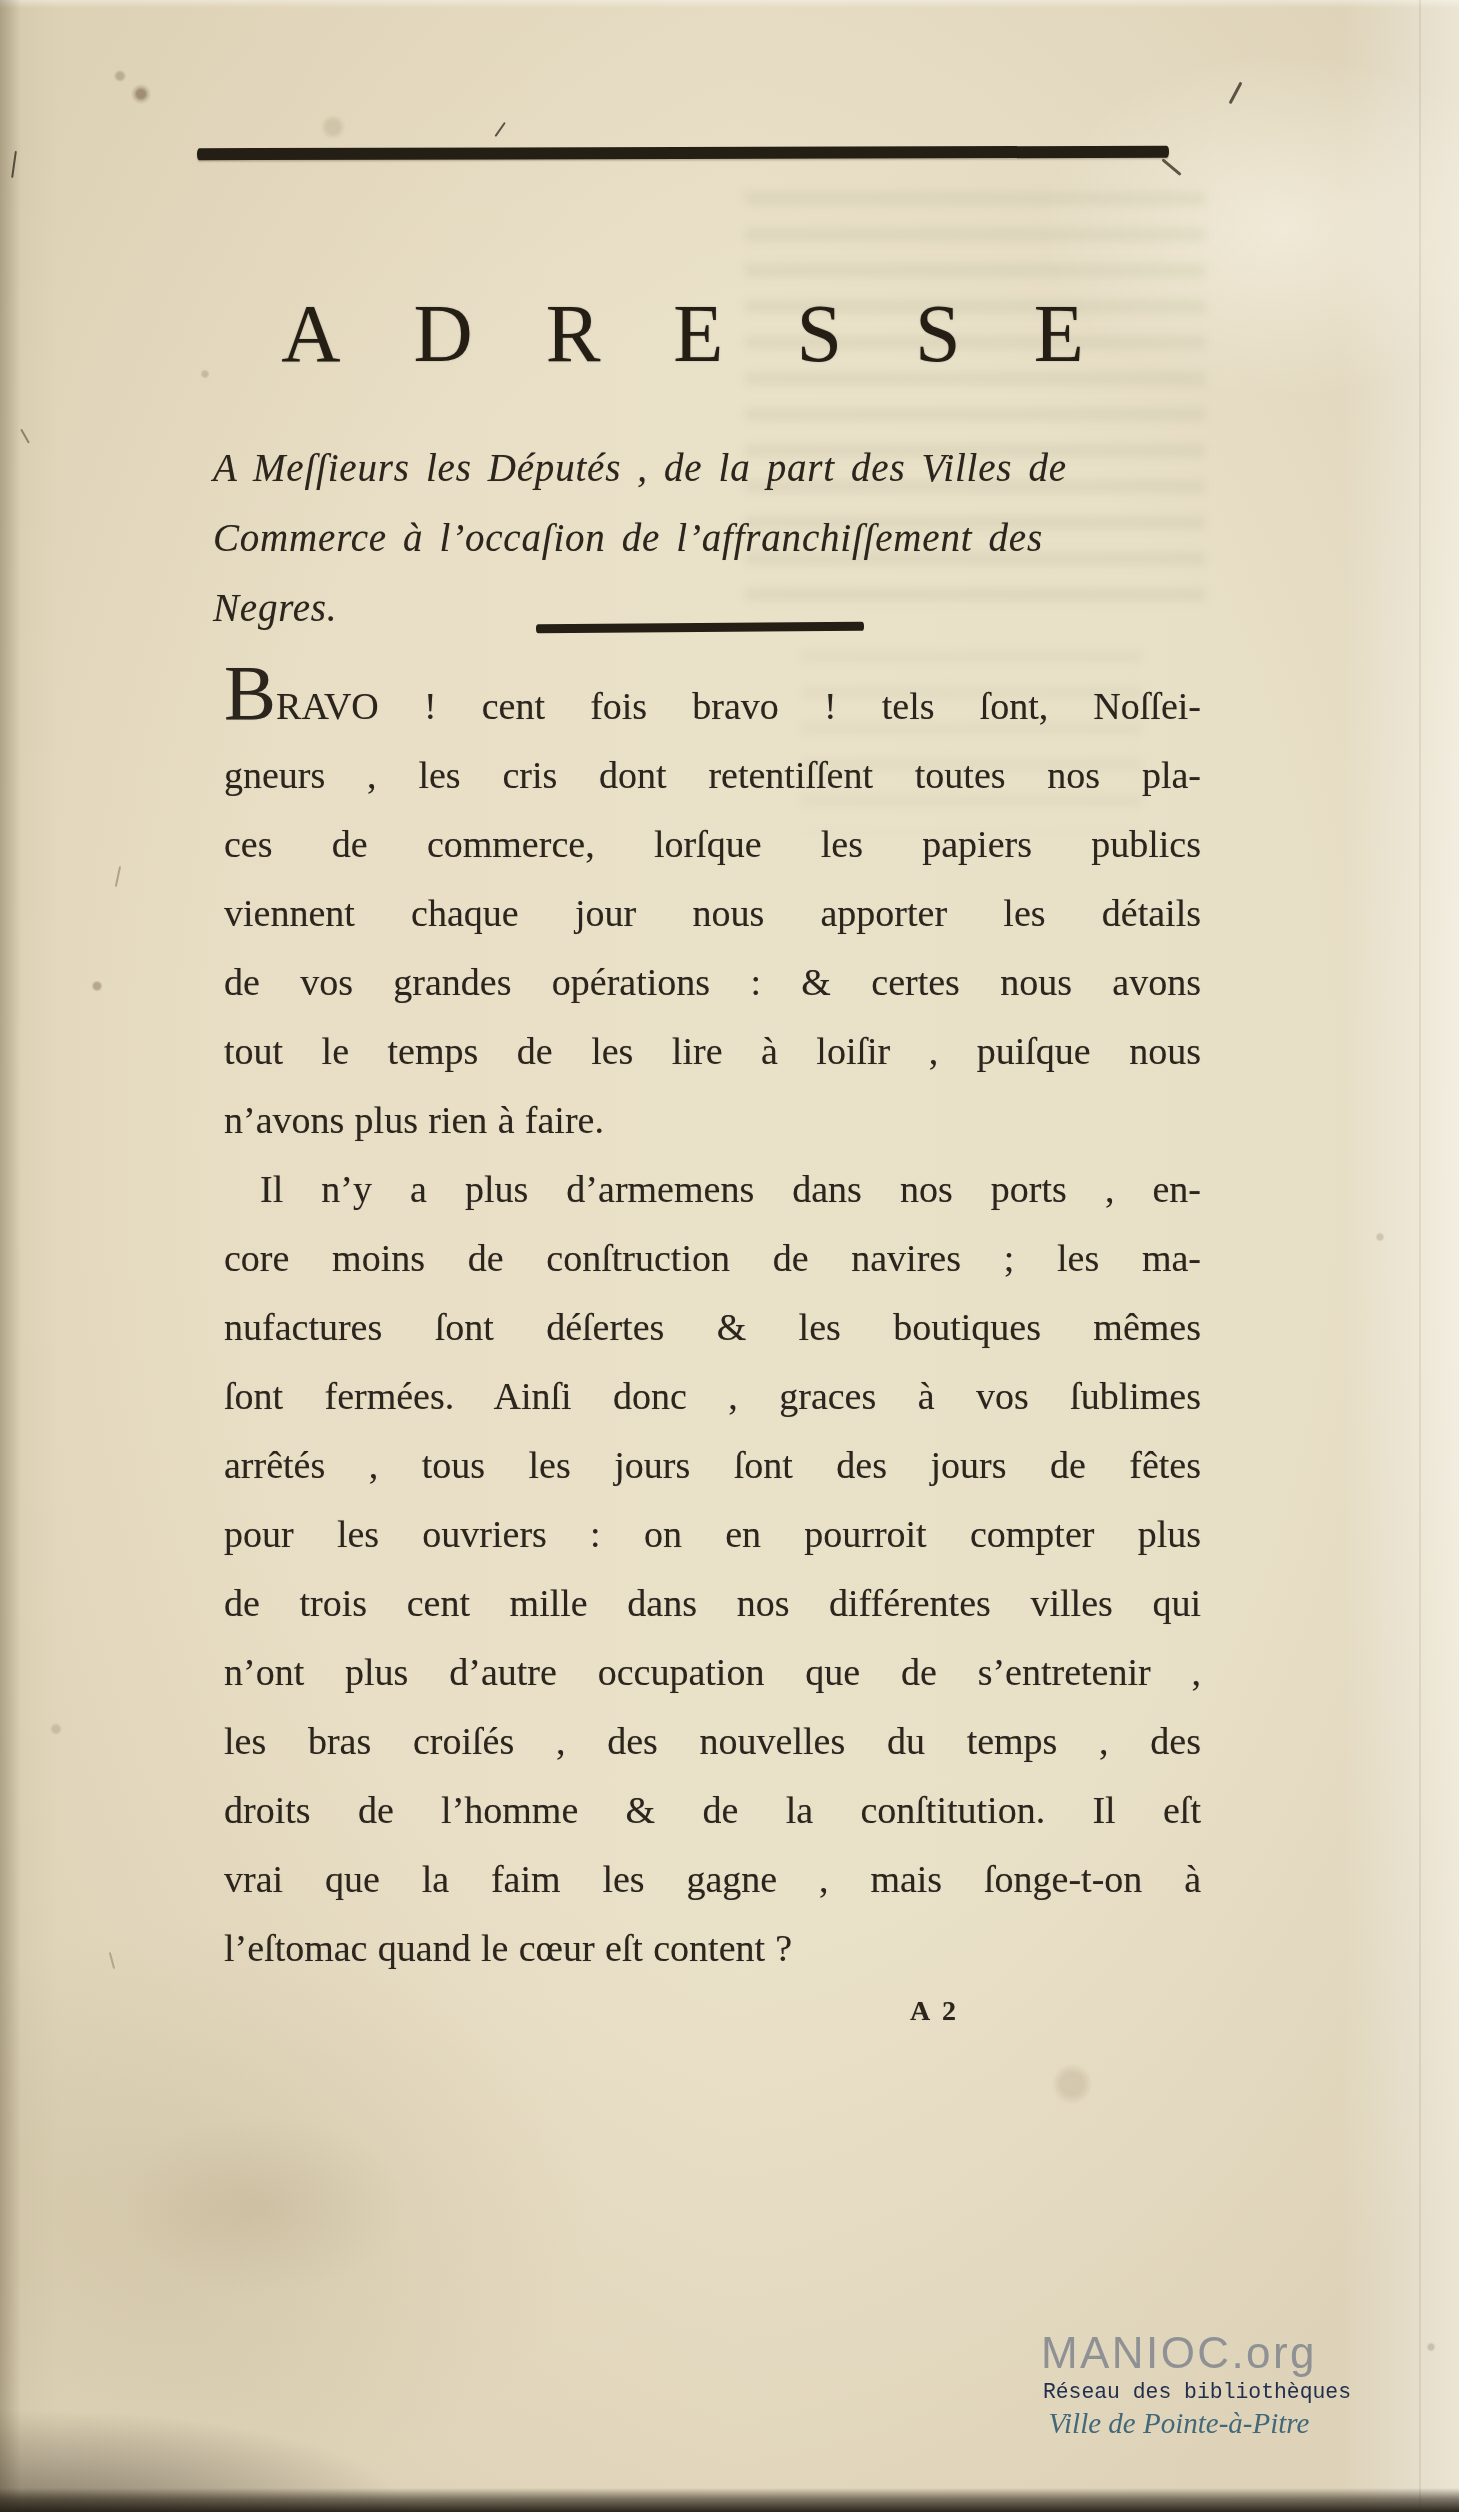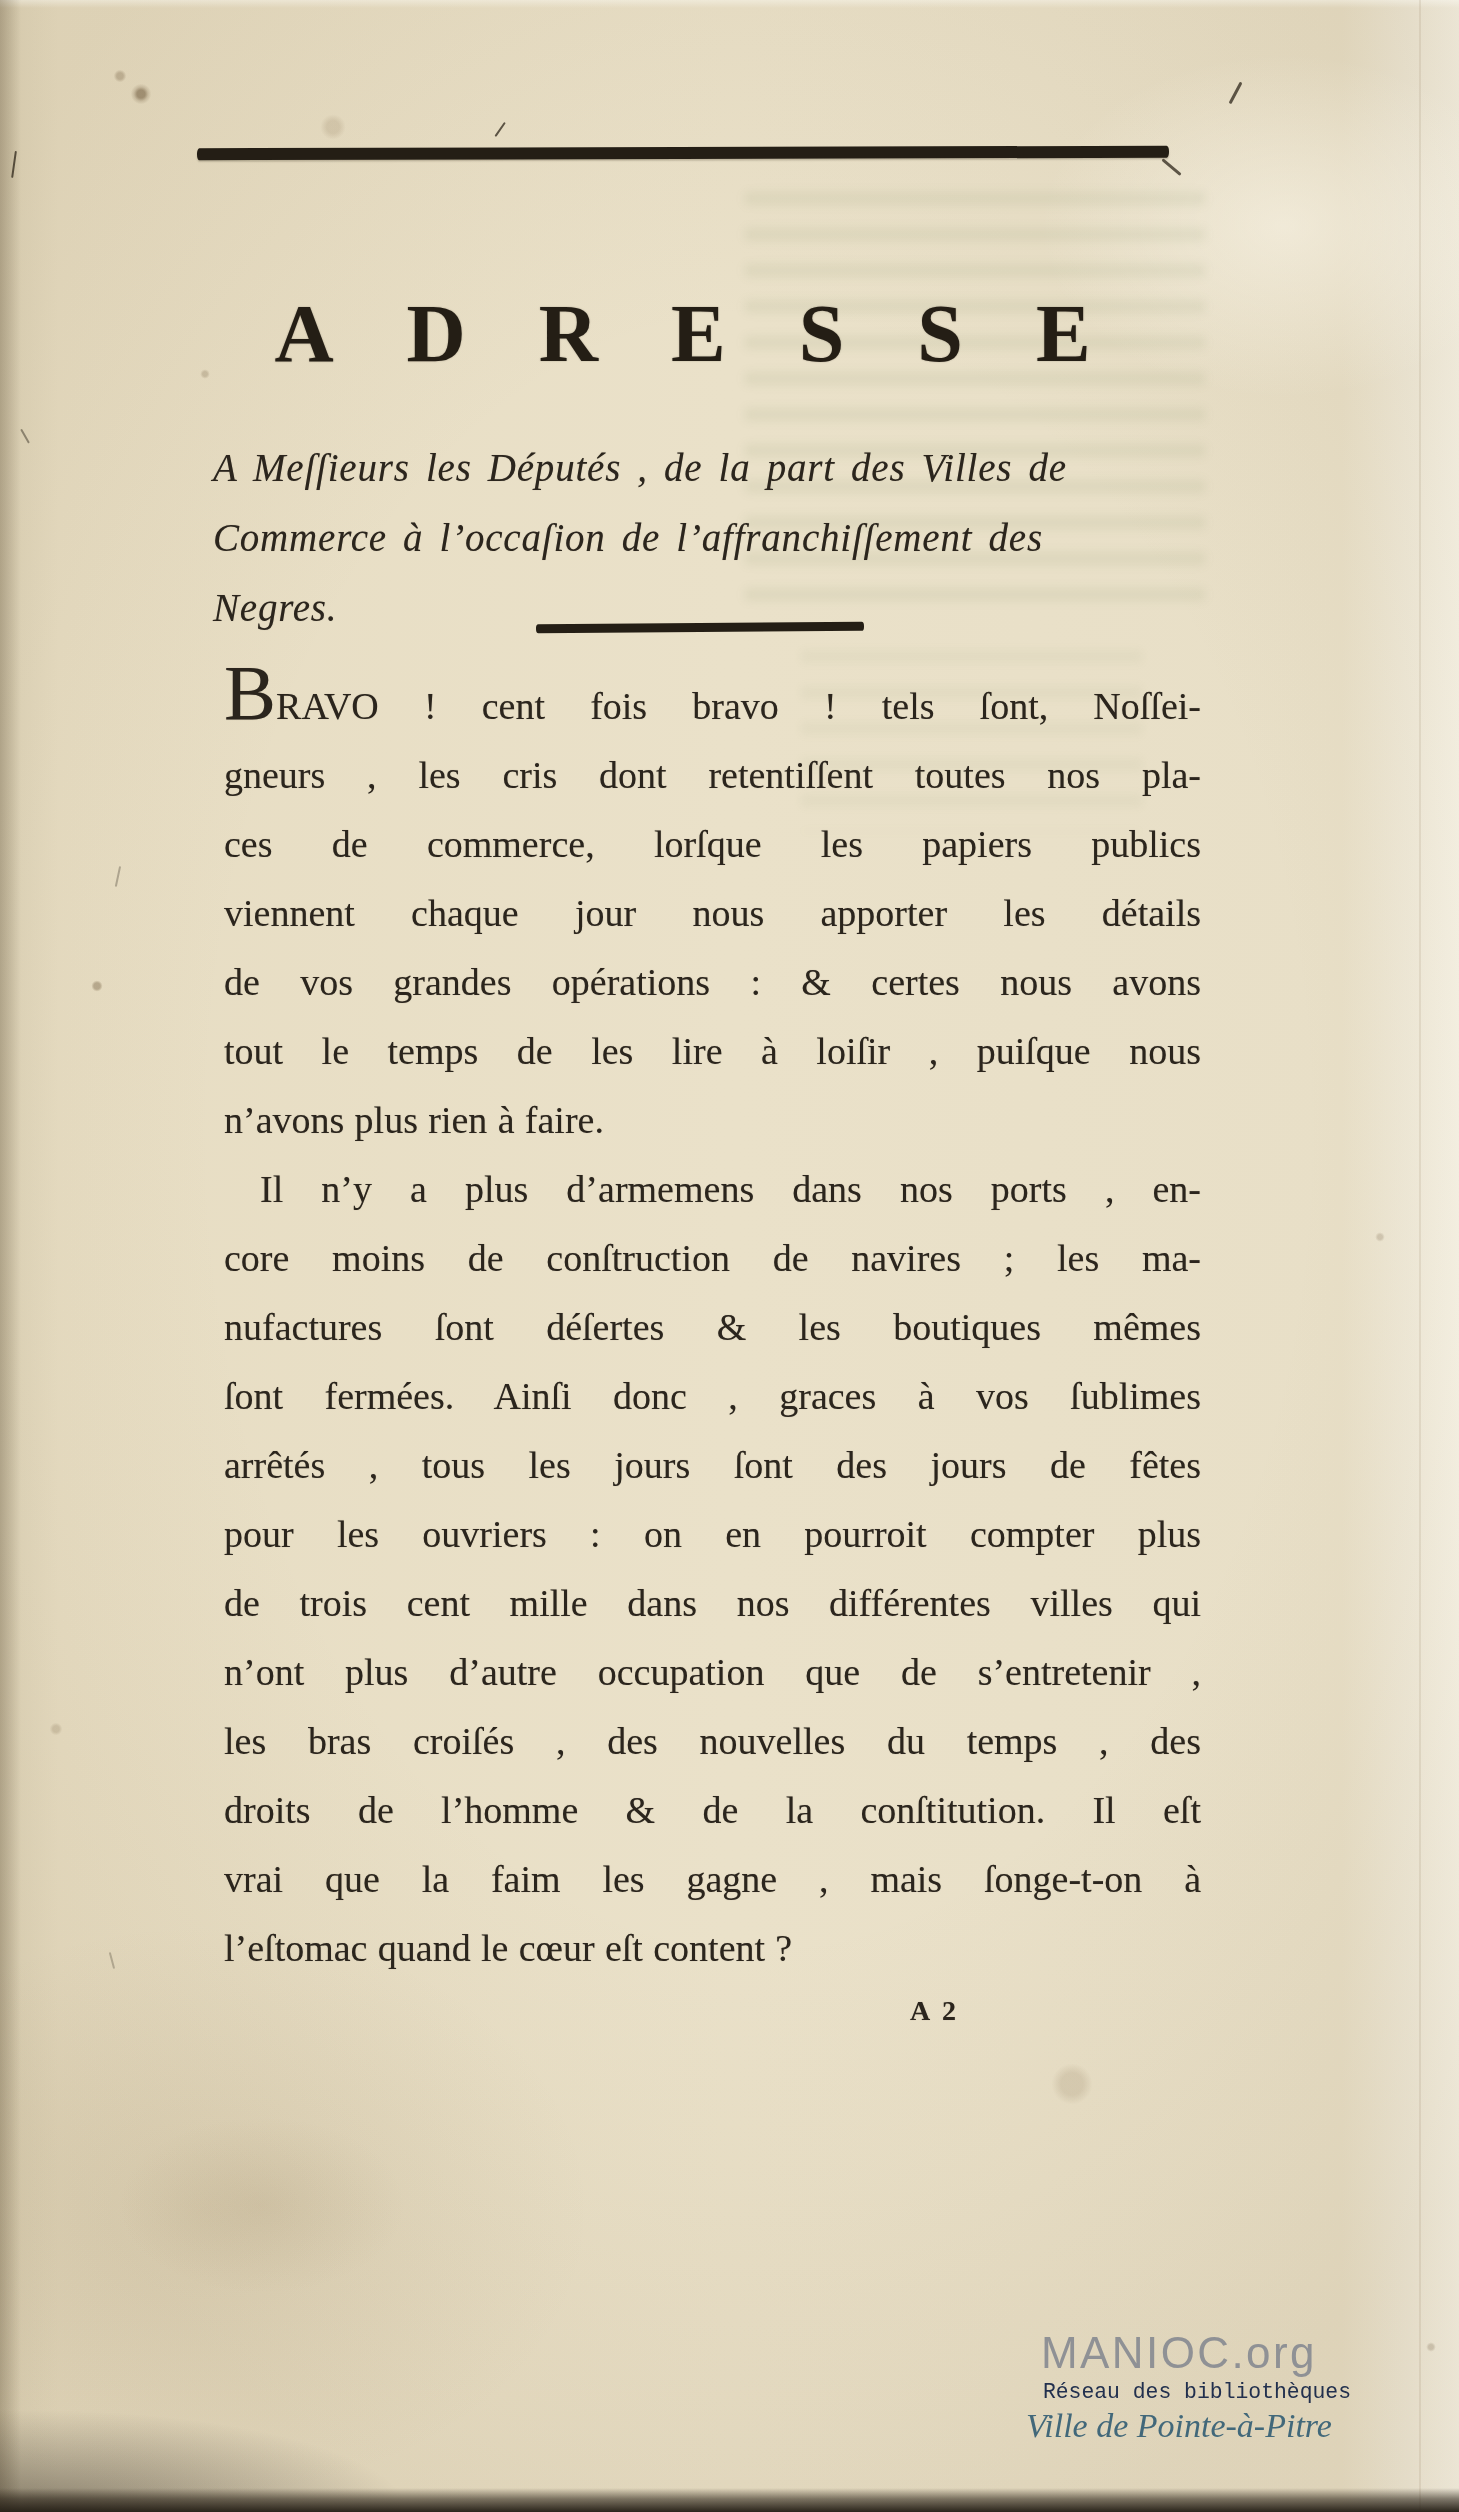--- a/index.html
+++ b/index.html
@@ -71,21 +71,21 @@
     border-radius: 2.4px / 5.6px; box-shadow: 0 1.6px 1.6px rgba(60,50,30,.25);
   }
   .rule-mid {
     position: absolute; left: 536px; top: 623px; width: 328px; height: 8.7px;
     background: #241e15; transform: rotate(-.4deg); border-radius: 2.4px / 4px;
   }
 
   .title {
     position: absolute; left: 198px; top: 232px; width: 969px;
     text-align: center; white-space: nowrap;
-    font-size: 82px; font-weight: bold; color: #241e15;
+    font-size: 82px; font-weight: normal; color: #241e15;
     letter-spacing: 73px; padding-left: 73px;
     text-shadow: 0 0 1.6px rgba(36,30,21,.35);
   }
 
   .dedication {
     position: absolute; left: 213px; top: 433px; width: 936px;
     font-style: italic; font-size: 39px; line-height: 70px;
     color: #2b251d; letter-spacing: 0.8px; word-spacing: 5.6px;
     text-shadow: 0 0 0.8px rgba(43,37,29,.35);
   }
@@ -113,21 +113,21 @@
   }
   .wm-logo {
     font-family: "Liberation Sans", "DejaVu Sans", sans-serif;
     font-size: 44px; color: #8f9195; letter-spacing: 2.4px; text-align: center;
   }
   .wm-net {
     font-family: Liberation Mono, monospace;
     font-size: 21.4px; color: #22304e; margin-left: 36px;
   }
   .wm-city {
-    font-style: italic; font-size: 34px; color: #42687a;
+    font-style: italic; font-size: 29px; color: #42687a;
   }
 </style>
 </head>
 <body>
 
 <div class="scan">
 
   <div class="stains"></div>
   <div class="bleed-a"></div>
   <div class="bleed-b"></div>

